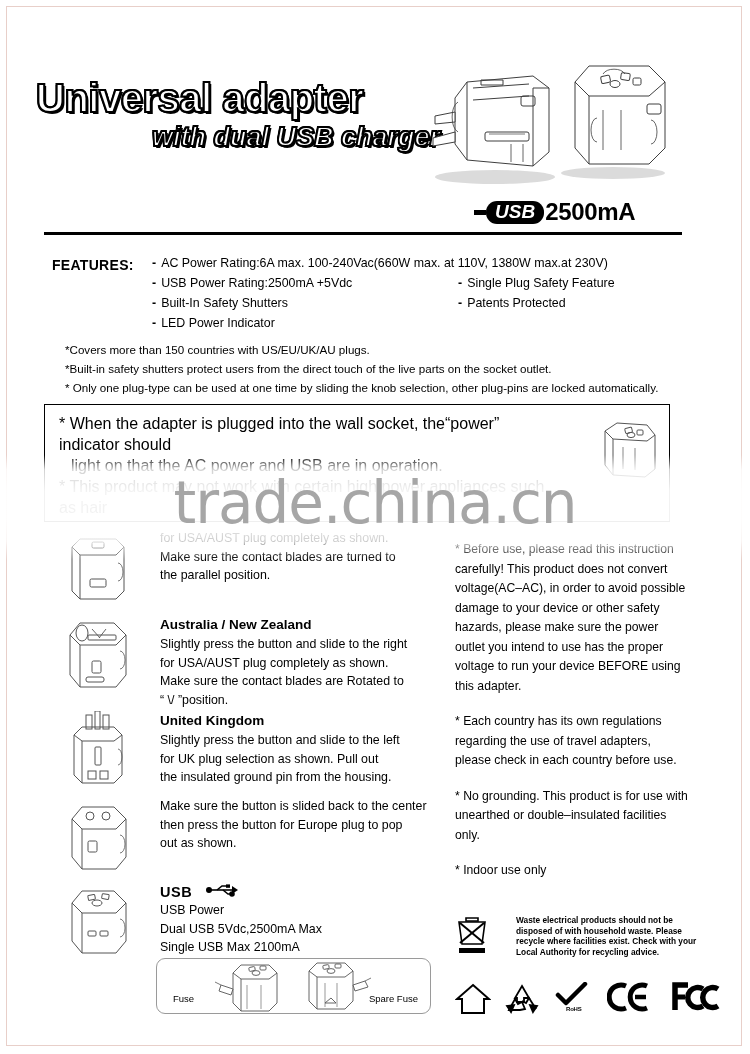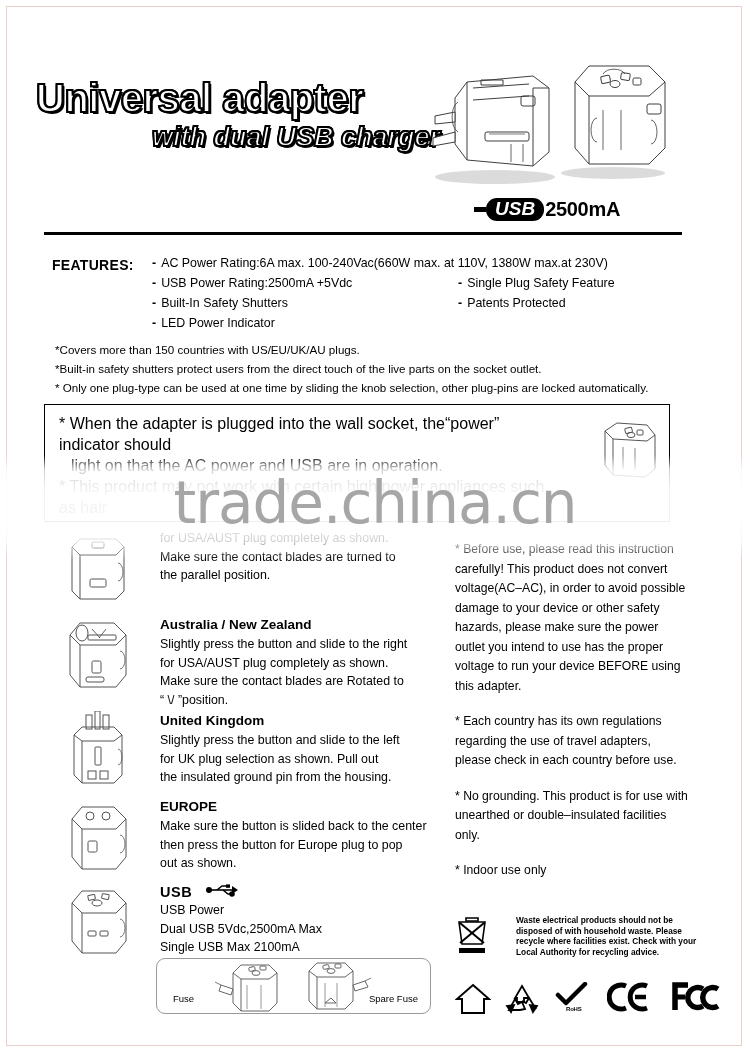--- a/index.html
+++ b/index.html
@@ -35,37 +35,37 @@
   .hero svg{display:block;}
 
   
   .usb-badge{position:absolute;left:474px;top:198px;display:flex;align-items:center;}
   .usb-stem{width:12px;height:5px;background:#000;}
   .usb-pill{
     background:#000;color:#fff;border-radius:11px;
     font-size:19px;font-weight:bold;font-style:italic;
     padding:1px 9px 2px 9px;line-height:20px;letter-spacing:0px;
   }
-  .usb-amp{font-size:20px;font-weight:bold;margin-left:1px;letter-spacing:-0.3px;}
+  .usb-amp{font-size:24px;font-weight:bold;margin-left:1px;letter-spacing:-0.3px;}
 
   .hrule{position:absolute;left:44px;top:232px;width:638px;height:3px;background:#000;}
 
   
   .features{position:absolute;left:52px;top:255px;width:650px;}
   .features-label{
     position:absolute;left:0;top:2px;font-size:14px;font-weight:bold;letter-spacing:0.3px;
   }
   .feat-list{position:absolute;left:100px;top:0;width:560px;font-size:12.4px;}
   .feat-row{display:flex;line-height:17px;margin-bottom:3px;}
   .feat-item{display:flex;}
   .feat-dash{margin-right:5px;font-weight:bold;}
   .feat-col2{margin-left:36px;}
 
   
-  .starnotes{position:absolute;left:55px;top:340px;width:650px;font-size:11.6px;line-height:19px;}
+  .starnotes{position:absolute;left:65px;top:340px;width:650px;font-size:11.6px;line-height:19px;}
 
   
   .warnbox{
     position:absolute;left:44px;top:404px;width:626px;height:118px;
     border:1.5px solid #000;box-sizing:border-box;
   }
   .warn-lines{position:absolute;left:14px;top:8px;width:500px;font-size:16px;line-height:21px;}
   .warn-indent{padding-left:12px;}
   .warn-thumb{position:absolute;right:8px;top:14px;width:74px;height:64px;}
 
@@ -330,21 +330,20 @@
         <path d="M14 22 L24 10 L56 10 L68 22 L68 60 L58 72 L24 72 L14 60 Z" fill="#fff"></path>
         <path d="M14 22 L24 32 L58 32 L68 22"></path>
           <path d="M24 32 L24 72"></path>
         <circle cx="32" cy="19" r="4"></circle>
           <circle cx="48" cy="19" r="4"></circle>
         <rect x="30" y="44" width="9" height="11" rx="1.5"></rect>
         <path d="M62 38 a5 9 0 0 1 0 18" stroke-width=".8"></path>
       </svg>
     </div>
     <div class="plug-text">
-      <div class="plug-head">EUROPE</div>
       <div class="plug-body">
         <div>Make sure the button is slided back to the center</div>
         <div>then press the button for Europe plug to pop</div>
         <div>out as shown.</div>
       </div>
     </div>
   </div>
 
   <div class="plug-row usb-sec">
     <div class="plug-thumb">

